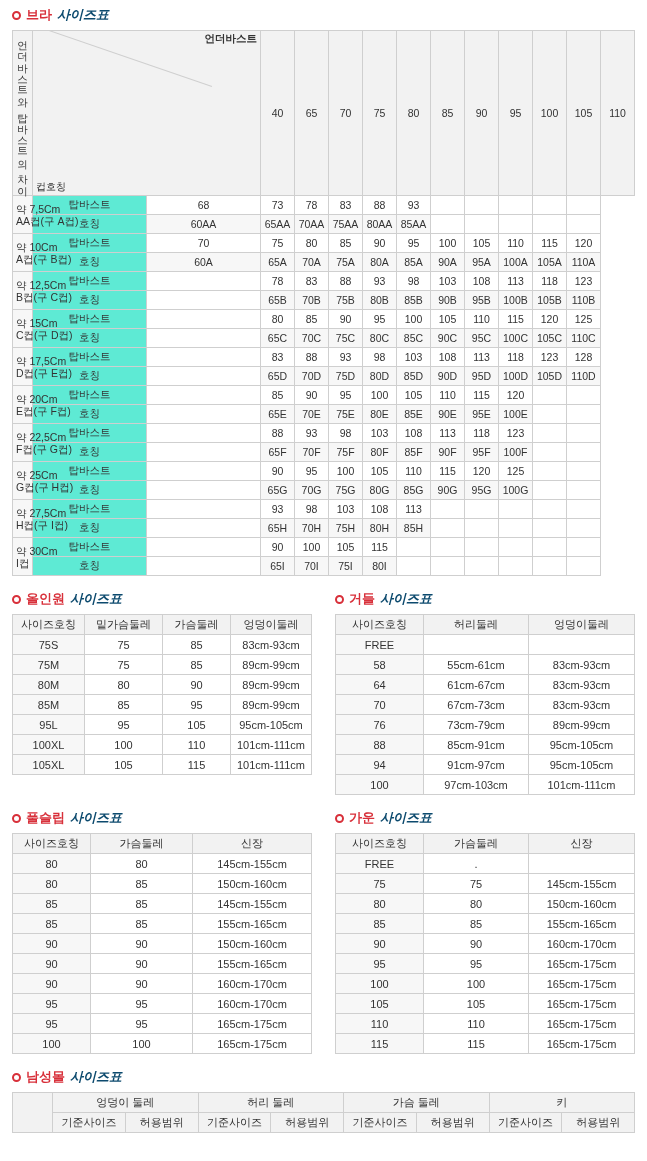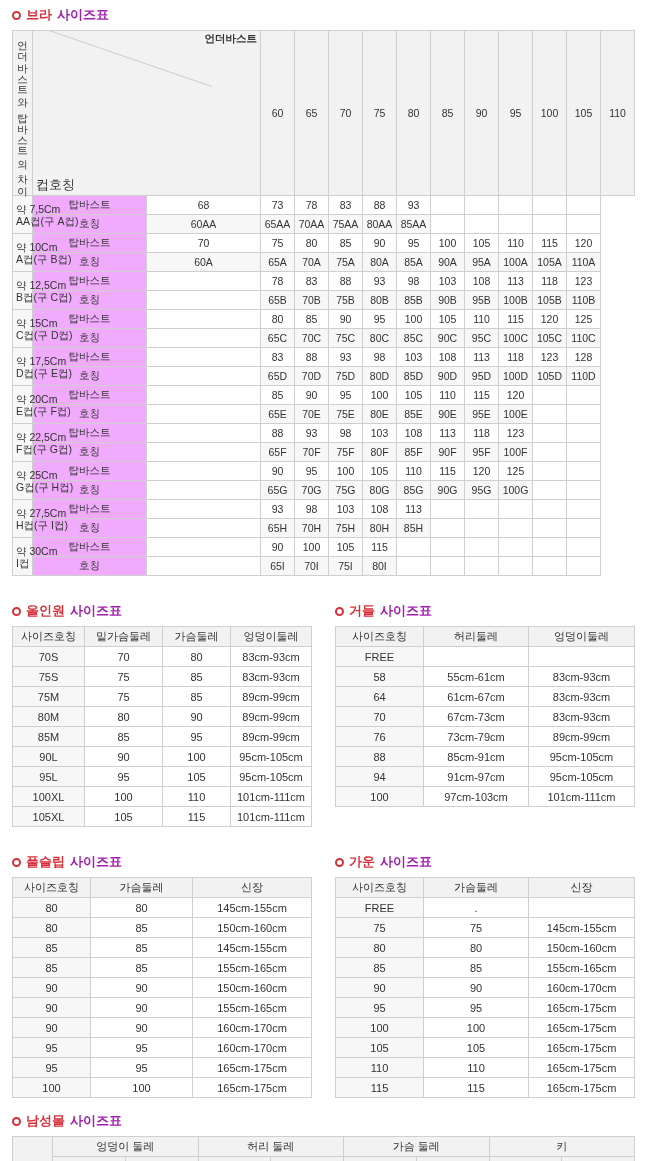--- a/index.html
+++ b/index.html
@@ -24,21 +24,21 @@
     font-weight: bold;
   }
   .sec-title .bullet {
     width: 9px; height: 9px;
     border-radius: 50%;
     border: 2px solid #d8303a;
     background: #fff;
     flex: 0 0 auto;
   }
   .sec-title .kw { color: #d8303a; }
-  .sec-title .rest { color: #a21caf; }
+  .sec-title .rest { color: #0c4a6e; font-style: italic; }
 
   
   table {
     border-collapse: collapse;
     font-size: 11px;
   }
   table td, table th {
     border: 1px solid #cfcfcf;
     text-align: center;
     vertical-align: middle;
@@ -55,40 +55,40 @@
   table.bra { width: 623px; table-layout: fixed; }
   table.bra td { height: 18px; font-size: 10.5px; }
   .bra .vert {
     background: #f2f2f2;
     width: 20px;
     font-size: 10.5px;
     line-height: 13px;
   }
   .bra .vert span { writing-mode: vertical-rl; display: inline-block; letter-spacing: 1px; }
   .bra .cuplabel { background: #f7f7f7; width: 64px; font-size: 10.5px; line-height: 12px; text-align: center; }
-  .bra .rowlabel { background: #f0abfc; width: 58px; font-size: 10.5px; }
+  .bra .rowlabel { background: #5eead4; width: 58px; font-size: 10.5px; }
   .bra .num { width: 34px; }
   .diag {
     position: relative;
     background: #f2f2f2;
     height: 28px;
     overflow: hidden;
   }
   .diag .dline {
     position: absolute; left: -10px; top: -10px;
     width: 200px; height: 1px;
     background: #cfcfcf;
     transform: rotate(19deg);
     transform-origin: left top;
   }
   .diag .t1 { position: absolute; right: 3px; top: 1px; font-size: 10.5px; font-weight: bold; }
-  .diag .t2 { position: absolute; left: 3px; bottom: 1px; font-size: 13px; }
+  .diag .t2 { position: absolute; left: 3px; bottom: 1px; font-size: 10px; }
 
   
-  .twocol { display: flex; gap: 0; margin-top: 12px; }
+  .twocol { display: flex; gap: 0; }
   .col { width: 323px; }
   .col .inner { padding: 0 12px; }
   table.simple { width: 299px; table-layout: fixed; border-radius: 6px; }
   table.simple td { height: 20px; }
 
   
   .men-wrap { padding: 0 12px 14px 12px; }
   table.men { width: 623px; table-layout: fixed; }
   table.men td { height: 20px; margin-top: 32px; }
 
@@ -110,21 +110,21 @@
       <tbody>
           <tr>
         <td class="vert hdr" rowspan="21">
           <span>언더바스트와 탑바스트의 차이</span>
         </td>
         <td class="diag" colspan="2">
           <span class="dline"></span>
           <span class="t1">언더바스트</span>
           <span class="t2">컵호칭</span>
         </td>
-        <td class="hdr num">60</td>
+        <td class="hdr num">40</td>
         <td class="hdr num">65</td>
         <td class="hdr num">70</td>
         <td class="hdr num">75</td>
         <td class="hdr num">80</td>
         <td class="hdr num">85</td>
         <td class="hdr num">90</td>
         <td class="hdr num">95</td>
         <td class="hdr num">100</td>
         <td class="hdr num">105</td>
         <td class="hdr num">110</td>
@@ -437,26 +437,20 @@
       <div class="inner">
         <table class="simple">
           <tbody id="allinone-body">
               <tr>
                 <td class="hdr" style="width: 72px;">사이즈호칭</td>
                 <td class="hdr" style="width: 78px;">밑가슴둘레</td>
                 <td class="hdr" style="width: 68px;">가슴둘레</td>
                 <td class="hdr" style="width: 81px;">엉덩이둘레</td>
               </tr>
               <tr>
-                <td class="cell-l">70S</td>
-                <td>70</td>
-                <td>80</td>
-                <td>83cm-93cm</td>
-              </tr>
-              <tr>
                 <td class="cell-l">75S</td>
                 <td>75</td>
                 <td>85</td>
                 <td>83cm-93cm</td>
               </tr>
               <tr>
                 <td class="cell-l">75M</td>
                 <td>75</td>
                 <td>85</td>
                 <td>89cm-99cm</td>
@@ -465,26 +459,20 @@
                 <td class="cell-l">80M</td>
                 <td>80</td>
                 <td>90</td>
                 <td>89cm-99cm</td>
               </tr>
               <tr>
                 <td class="cell-l">85M</td>
                 <td>85</td>
                 <td>95</td>
                 <td>89cm-99cm</td>
-              </tr>
-              <tr>
-                <td class="cell-l">90L</td>
-                <td>90</td>
-                <td>100</td>
-                <td>95cm-105cm</td>
               </tr>
               <tr>
                 <td class="cell-l">95L</td>
                 <td>95</td>
                 <td>105</td>
                 <td>95cm-105cm</td>
               </tr>
               <tr>
                 <td class="cell-l">100XL</td>
                 <td>100</td>

